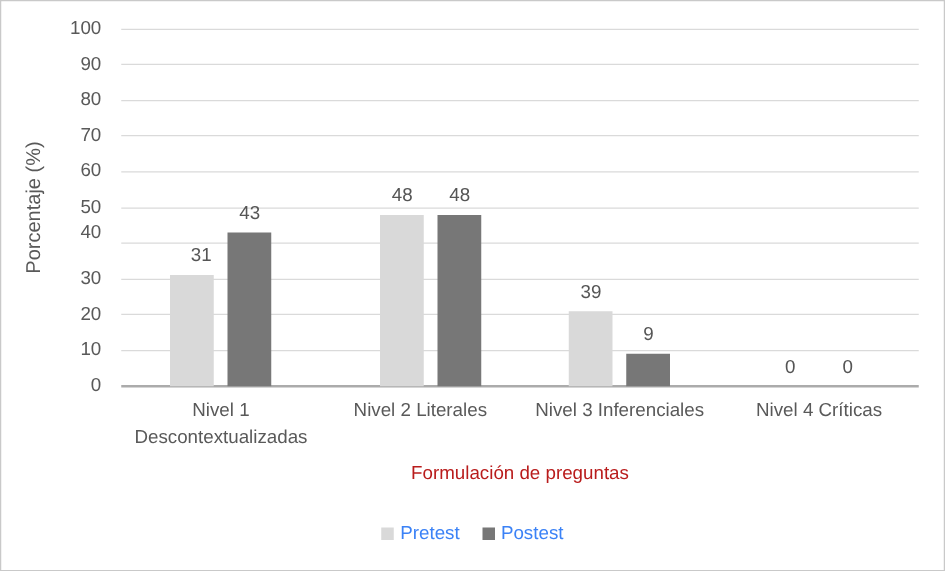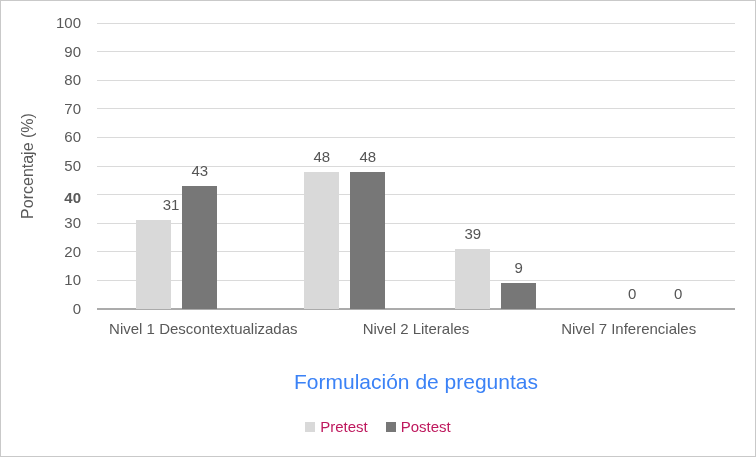--- a/index.html
+++ b/index.html
@@ -94,57 +94,57 @@
     color: #595959;
     padding: 0 4px;
     box-sizing: border-box;
   }
   .x-title {
     position: absolute;
     left: 96px;
     top: 369px;
     width: 638px;
     text-align: center;
-    font-size: 21px;
-    color: #3b82f6;
+    font-size: 15px;
+    color: #b91c1c;
   }
   .legend {
     position: absolute;
     left: 0;
     top: 417px;
     width: 100%;
     display: flex;
     justify-content: center;
     align-items: center;
     gap: 18px;
   }
   .legend-item {
     display: inline-flex;
     align-items: center;
     font-size: 15px;
-    color: #be185d;
+    color: #3b82f6;
   }
   .legend-swatch {
     display: inline-block;
     width: 10px;
     height: 10px;
     margin-right: 5px;
   }
 </style>
 </head>
 <body>
 
 <div class="figure">
   <div class="y-title">Porcentaje (%)</div>
   <div class="y-ticks" id="y-ticks">
       <div class="y-tick" style="top: 278px;">0</div>
       <div class="y-tick" style="top: 249.4px;">10</div>
       <div class="y-tick" style="top: 220.8px;">20</div>
       <div class="y-tick" style="top: 192.2px;">30</div>
-      <div class="y-tick" style="top: 167px; font-weight: bold;">40</div>
+      <div class="y-tick" style="top: 155px;">40</div>
       <div class="y-tick" style="top: 135px;">50</div>
       <div class="y-tick" style="top: 106.4px; padding-left: 40px;">60</div>
       <div class="y-tick" style="top: 77.8px; text-align: right;">70</div>
       <div class="y-tick" style="top: 49.2px;">80</div>
       <div class="y-tick" style="top: 20.6px;">90</div>
       <div class="y-tick" style="top: -8px; padding-left: 22px;">100</div>
     </div>
   <div class="plot" id="plot">
       <div class="axis-line" style="top: 285px; background: rgb(171, 171, 171);"></div>
       <div class="gridline" style="top: 256.9px; background: rgb(218, 218, 218);"></div>
@@ -152,21 +152,21 @@
       <div class="gridline" style="top: 199.7px; background: rgb(218, 218, 218);"></div>
       <div class="gridline" style="top: 171.1px; background: rgb(218, 218, 218);"></div>
       <div class="gridline" style="top: 142.5px; background: rgb(218, 218, 218);"></div>
       <div class="gridline" style="top: 113.9px; background: rgb(218, 218, 218);"></div>
       <div class="gridline" style="top: 85.3px; background: rgb(218, 218, 218);"></div>
       <div class="gridline" style="top: 56.7px; background: rgb(218, 218, 218);"></div>
       <div class="gridline" style="top: 28.1px; background: rgb(218, 218, 218);"></div>
       <div class="gridline" style="top: -0.5px; background: rgb(218, 218, 218);"></div>
       <div class="bar-group" style="left: 0px; width: 159.5px;">
         <div class="bar" style="left: 39.25px; width: 35px; height: 88.66px; background: rgb(217, 217, 217);"></div>
-        <div class="bar-value" style="left: 74px; bottom: 96.66px;">31</div>
+        <div class="bar-value" style="left: 64px; bottom: 96.66px;">31</div>
         <div class="bar" style="left: 85.25px; width: 35px; height: 122.98px; background: rgb(119, 119, 119);"></div>
         <div class="bar-value" style="left: 102.75px; bottom: 130.98px;">43</div>
       </div>
       <div class="bar-group" style="left: 168px; width: 159.5px;">
         <div class="bar" style="left: 39.25px; width: 35px; height: 137.28px; background: rgb(217, 217, 217);"></div>
         <div class="bar-value" style="left: 56.75px; bottom: 145.28px;">48</div>
         <div class="bar" style="left: 85.25px; width: 35px; height: 137.28px; background: rgb(119, 119, 119);"></div>
         <div class="bar-value" style="left: 102.75px; bottom: 145.28px;">48</div>
       </div>
       <div class="bar-group" style="left: 319px; width: 159.5px;">
@@ -178,21 +178,22 @@
       <div class="bar-group" style="left: 478.5px; width: 159.5px;">
         <div class="bar" style="left: 39.25px; width: 35px; height: 0px; background: rgb(217, 217, 217);"></div>
         <div class="bar-value" style="left: 56.75px; bottom: 8px;">0</div>
         <div class="bar" style="left: 85.25px; width: 35px; height: 0px; background: rgb(119, 119, 119);"></div>
         <div class="bar-value" style="left: 102.75px; bottom: 8px;">0</div>
       </div>
     </div>
   <div class="x-labels" id="x-labels">
       <div class="x-label">Nivel 1 Descontextualizadas</div>
       <div class="x-label">Nivel 2 Literales</div>
-      <div class="x-label">Nivel 7 Inferenciales</div>
+      <div class="x-label">Nivel 3 Inferenciales</div>
+      <div class="x-label">Nivel 4 Críticas</div>
     </div>
   <div class="x-title">Formulación de preguntas</div>
   <div class="legend" id="legend">
       <span class="legend-item">
         <span class="legend-swatch" style="background: rgb(217, 217, 217);"></span>
         <span>Pretest</span>
       </span>
       <span class="legend-item">
         <span class="legend-swatch" style="background: rgb(119, 119, 119);"></span>
         <span>Postest</span>

